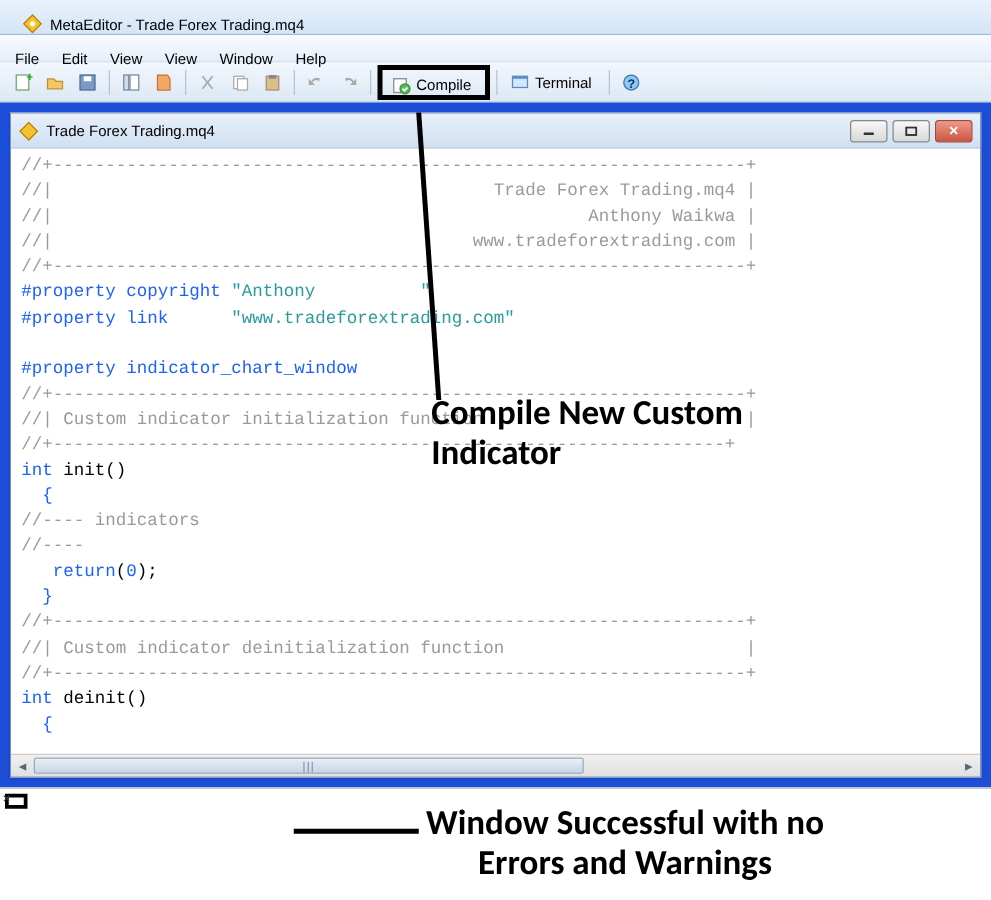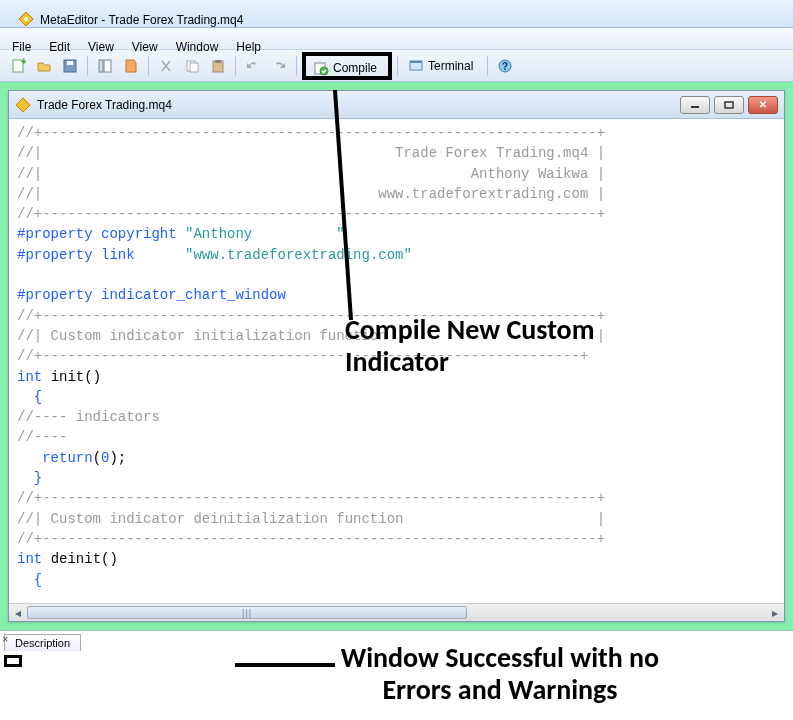--- a/index.html
+++ b/index.html
@@ -11,21 +11,21 @@
 .menubar { height: 22px; background: linear-gradient(#f7fbff, #e6eef8); border-bottom: 1px solid #c5d6e8; display: flex; align-items: center; padding: 0 4px; gap: 2px; }
 .menubar span { padding: 2px 8px; cursor: default; margin-top: 17px; }
 
 .toolbar { height: 32px; background: linear-gradient(#f2f7fd, #dde8f4); border-bottom: 1px solid #b0c4de; display: flex; align-items: center; padding: 0 6px; gap: 2px; }
 .tb-btn { width: 24px; height: 24px; display: flex; align-items: center; justify-content: center; border: 1px solid transparent; border-radius: 3px; }
 .tb-sep { width: 1px; height: 20px; background: #b0c4de; margin: 0 3px; }
 .tb-labeled { width: auto; padding: 0 8px 0 4px; gap: 4px; }
 
 .compile-highlight { border: 4px solid #000; padding: 0 2px; height: 28px; margin: -4px 0; }
 
-.doc-area { padding: 8px; background: #86efac; height: 548px; display: flex; flex-direction: column; }
+.doc-area { padding: 8px; background: #1d4ed8; height: 548px; display: flex; flex-direction: column; }
 .doc-window { border: 1px solid #7a95b8; background: #fff; flex: 1; display: flex; flex-direction: column; box-shadow: 0 1px 3px rgba(0,0,0,0.15); }
 .doc-titlebar { height: 28px; background: linear-gradient(#e8f0fa, #d0e0f2); border-bottom: 1px solid #a8bdd6; display: flex; align-items: center; padding: 0 6px; gap: 6px; }
 .doc-titlebar .title { flex: 1; }
 .win-btns { display: flex; gap: 4px; }
 .win-btn { width: 30px; height: 18px; border: 1px solid #888; border-radius: 3px; background: linear-gradient(#f8f8f8, #d8d8d8); display: flex; align-items: center; justify-content: center; font-size: 10px; }
 .win-btn.close { background: linear-gradient(#e98, #c54); color: #fff; border-color: #a43; font-weight: bold; }
 
 .code-area { flex: 1; overflow: auto; background: #fff; position: relative; }
 .code-area pre { font-family: "Courier New", monospace; font-size: 14px; line-height: 1.45; padding: 4px 8px; white-space: pre; }
 .c-comment { color: #9a9a9a; }
@@ -222,23 +222,20 @@
       <div class="thumb">
           <span class="grip">|||</span>
         </div>
       <div class="arr right">▸</div>
     </div>
   </div>
 </div>
 
 <div class="errors-panel">
   <span class="errors-close">×</span>
-  <div class="errors-tab-row">
-    <div class="errors-tab">Description</div>
-  </div>
   <div class="errors-body">
     <div class="errors-status-box">
     </div>
   </div>
 </div>
 
 <div class="annotation" style="left:345px; top:314px; width:260px;">Compile New Custom Indicator</div>
 <div class="ann-line" style="left:341px; top:90px; width:4px; height:230px; transform:skewX(4deg);"></div>
 
 <div class="annotation" style="left:340px; top:642px; width:320px; text-align:center;">Window Successful with no Errors and Warnings</div>

